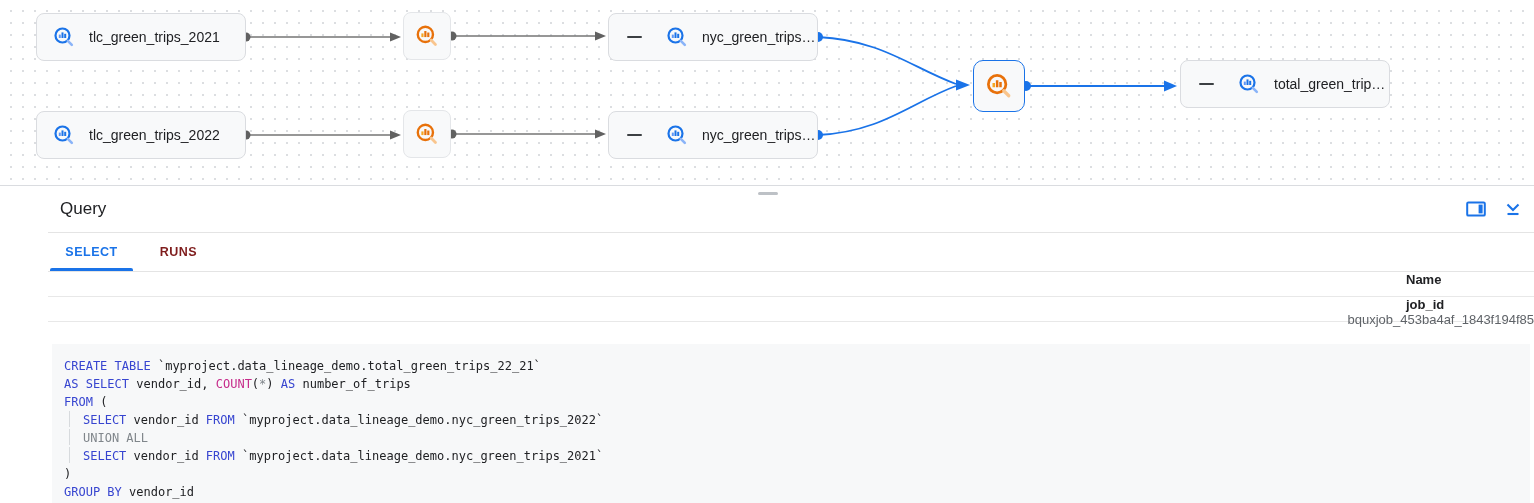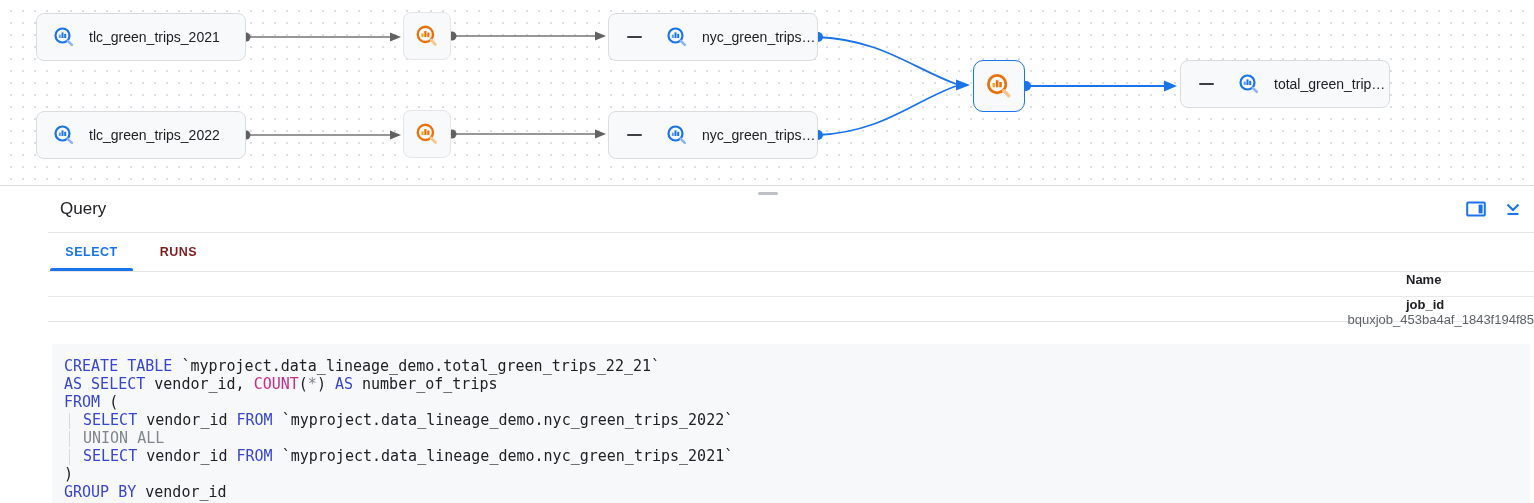--- a/index.html
+++ b/index.html
@@ -53,21 +53,21 @@
     bottom: 0; height: 3px; background: #1a73e8; border-radius: 2px 2px 0 0; }
 
   .detail-row { display: flex; align-items: flex-end; height: 25px;
     border-bottom: 1px solid #e8e8e8; font-size: 13px; flex-direction: column; }
   .detail-row:first-of-type { height: 26px; }
   .detail-label { width: 140px; padding-left: 12px; font-weight: 700; color: #202124; }
   .detail-value { color: #5f6368; }
 
   .code-wrap { margin: 22px 4px 0 4px; height: 160px; background: #f7f8f9;
     padding: 13px 0 0 12px; overflow: hidden; }
-  .code-line { font-family: "DejaVu Sans Mono", monospace; font-size: 15px;
+  .code-line { font-family: "DejaVu Sans Mono", monospace; font-size: 12px;
     line-height: 18px; height: 18px; white-space: pre; color: #202124; }
   .indent-guide { display: inline-block; width: 14px; height: 16px;
     border-left: 1px solid #d7dadd; vertical-align: text-bottom; margin-left: 5px; }
   .tok-kw  { color: #3745d0; }
   .tok-fn  { color: #c62b8a; }
   .tok-dim { color: #80868b; }
   .tok-txt { color: #202124; }
 </style>
 </head>
 <body>

